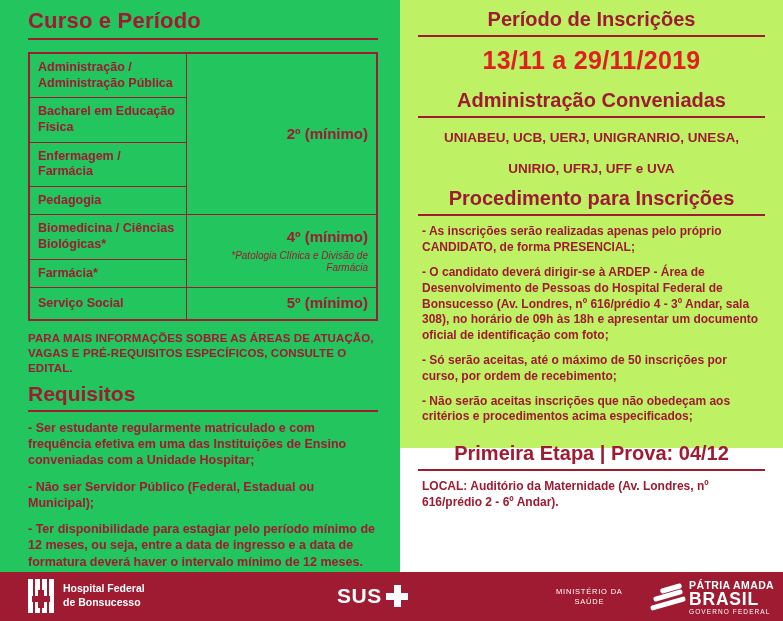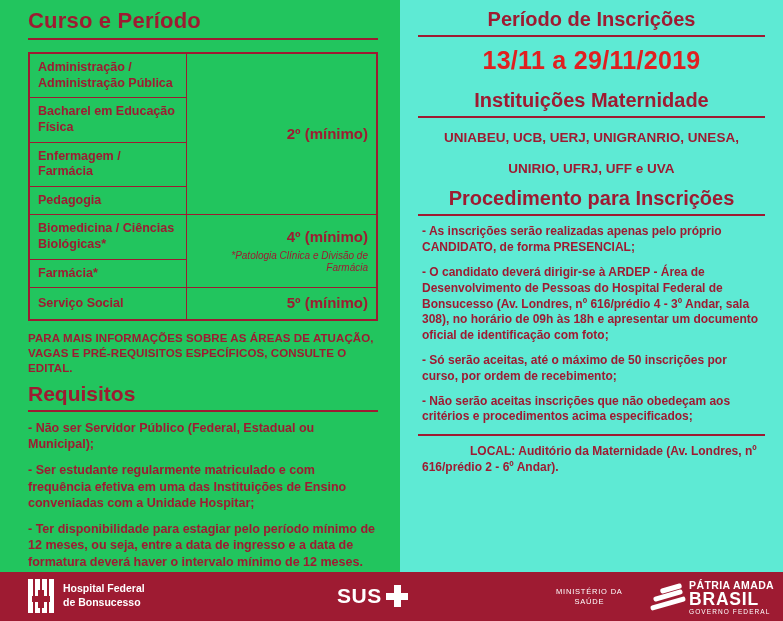--- a/index.html
+++ b/index.html
@@ -9,21 +9,21 @@
     background: #ffffff;
     font-family: "Liberation Sans", sans-serif;
     color: #9e1b32;
     overflow: hidden;
     position: relative;
   }
   .page { position: relative; width: 783px; height: 621px; }
 
   
   .left  { position:absolute; left:0;   top:0; width:400px; height:572px; background:#22c55e; }
-  .right { position:absolute; left:400px; top:0; width:383px; height:572px; background:#5eead4; }
+  .right { position:absolute; left:400px; top:0; width:383px; height:448px; background:#bef264; }
 
   
   .h-left {
     font-size: 22px; font-weight: bold; color:#9e1b32;
     padding: 8px 0 2px 28px; letter-spacing:0.2px;
   }
   .rule {
     height:2px; background:#9e1b32; margin: 2px 22px 0 28px;
   }
   .h-right {
@@ -81,21 +81,21 @@
   .proc-list { margin: 8px 22px 0 22px; }
   .proc-item {
     font-size: 12px; font-weight: bold; color:#9e1b32;
     line-height: 1.32; margin-bottom: 9px; text-align:left;
   }
   .etapa-body { margin: 8px 22px 0 22px; }
   .etapa-p {
     font-size: 12px; font-weight: bold; color:#9e1b32;
     line-height: 1.32; margin-bottom: 9px;
   }
-  .etapa-p .lbl { font-weight: bold; margin-left: 48px; }
+  .etapa-p .lbl { font-weight: bold; }
 
   
   .footer {
     position:absolute; left:0; top:572px; width:783px; height:49px;
     background:#9e1b32; color:#ffffff;
   }
   .f-left { position:absolute; left:28px; top:7px; display:flex; align-items:center; gap:9px; }
   .f-logo-mark { width:26px; height:34px; position:relative; }
   .f-logo-mark span {
     position:absolute; background:#ffffff; width:5px; top:0; bottom:0;
@@ -181,46 +181,47 @@
       </tbody>
         </table>
     </div>
 
     <div class="note-caps">PARA MAIS INFORMAÇÕES SOBRE AS ÁREAS DE ATUAÇÃO, VAGAS E PRÉ-REQUISITOS ESPECÍFICOS, CONSULTE O EDITAL.</div>
 
     <div class="req-title">Requisitos</div>
     <div class="req-rule"></div>
 
     <div class="req-list">
+      <div class="req-item">- Ser estudante regularmente matriculado e com frequência efetiva em uma das Instituições de Ensino conveniadas com a Unidade Hospitar;</div>
       <div class="req-item">- Não ser Servidor Público (Federal, Estadual ou Municipal);</div>
-      <div class="req-item">- Ser estudante regularmente matriculado e com frequência efetiva em uma das Instituições de Ensino conveniadas com a Unidade Hospitar;</div>
       <div class="req-item">- Ter disponibilidade para estagiar pelo período mínimo de 12 meses, ou seja, entre a data de ingresso e a data de formatura deverá haver o intervalo mínimo de 12 meses.</div>
     </div>
   </div>
 
   <div class="right">
 
     <div class="h-right">Período de Inscrições</div>
     <div class="rule-r"></div>
     <div class="period-dates">13/11 a 29/11/2019</div>
 
-    <div class="h-right">Instituições Maternidade</div>
+    <div class="h-right">Administração Conveniadas</div>
     <div class="rule-r"></div>
     <div class="inst-text">UNIABEU,  UCB,  UERJ,  UNIGRANRIO,  UNESA,</div>
     <div class="inst-text">UNIRIO, UFRJ, UFF e UVA</div>
 
     <div class="h-right">Procedimento para Inscrições</div>
     <div class="rule-r"></div>
     <div class="proc-list">
       <div class="proc-item">- As inscrições serão realizadas apenas pelo próprio CANDIDATO, de forma PRESENCIAL;</div>
       <div class="proc-item">- O candidato deverá dirigir-se à ARDEP - Área de Desenvolvimento de Pessoas do Hospital Federal de Bonsucesso (Av. Londres, nº 616/prédio 4 - 3º Andar, sala 308), no horário de 09h às 18h e apresentar um documento oficial de identificação com foto;</div>
       <div class="proc-item">- Só serão aceitas, até o máximo de 50 inscrições por curso, por ordem de recebimento;</div>
       <div class="proc-item">- Não serão aceitas inscrições que não obedeçam aos critérios e procedimentos acima especificados;</div>
     </div>
 
+    <div class="h-right">Primeira Etapa | Prova: 04/12</div>
     <div class="rule-r"></div>
     <div class="etapa-body">
       <div class="etapa-p"><span class="lbl">LOCAL:</span><span> Auditório da Maternidade (Av. Londres, nº 616/prédio 2 - 6º Andar).</span></div>
     </div>
   </div>
 
   <div class="footer">
 
     <div class="f-left">
       <div class="f-logo-mark">

